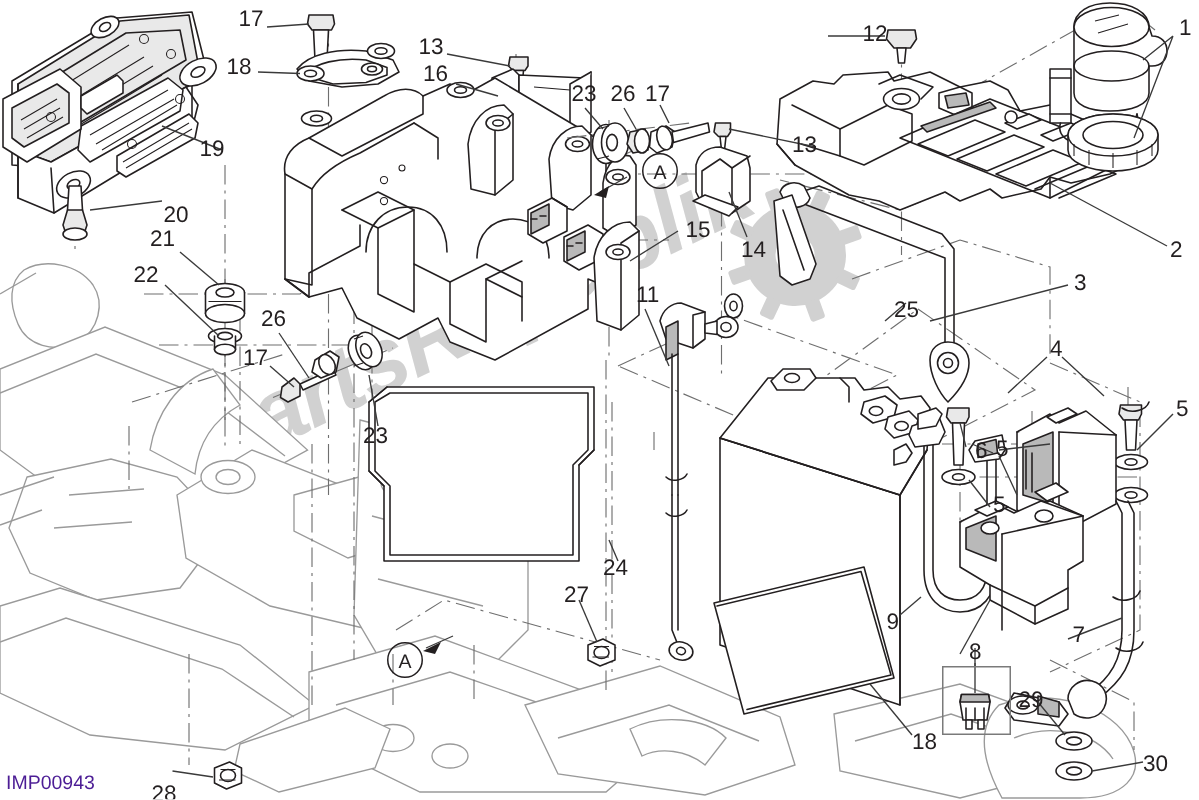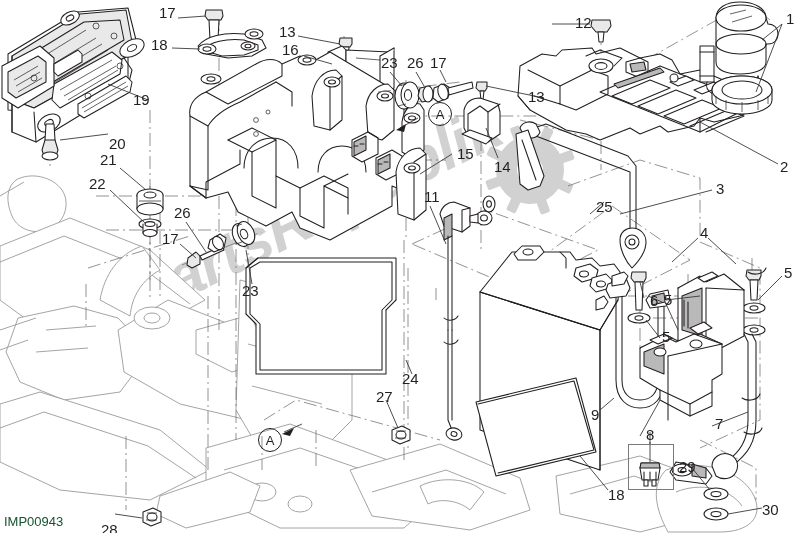--- a/index.html
+++ b/index.html
@@ -3,21 +3,21 @@
 <meta charset="utf-8">
 <style>
   html,body{margin:0;padding:0;background:#ffffff;}
   body{font-family:"Liberation Sans",sans-serif;}
   #stage{position:relative;width:799px;height:533px;background:#ffffff;overflow:hidden;}
   #stage svg.layer{position:absolute;left:0;top:0;width:799px;height:533px;}
   .callout{position:absolute;font-family:"Liberation Sans",sans-serif;font-size:15px;color:#231f20;
            letter-spacing:0px;white-space:nowrap;line-height:1;}
   .circ{position:absolute;width:22px;height:22px;border:1.3px solid #231f20;border-radius:50%;
         display:flex;align-items:center;justify-content:center;font-size:13px;color:#231f20;background:rgba(255,255,255,0.0);}
-  #imgid{position:absolute;left:4px;top:514px;font-size:13px;color:#14532d;font-family:"Liberation Sans",sans-serif;}
+  #imgid{position:absolute;left:4px;top:514px;font-size:13px;color:#4c1d95;font-family:"Liberation Sans",sans-serif;}
   #wm{position:absolute;left:0;top:0;width:799px;height:533px;pointer-events:none;}
   #wm .wmtext{position:absolute;left:118px;top:268px;transform:rotate(-26deg);transform-origin:0 0;
         font-family:"Liberation Sans",sans-serif;font-weight:bold;font-style:italic;font-size:62px;
         color:#c9c9c9;opacity:.85;letter-spacing:-1px;}
   .fuse-box{position:absolute;border:1px solid #7a7a7a;background:rgba(255,255,255,0);}
 </style>
 </head>
 <body>
 
 <div id="stage">

